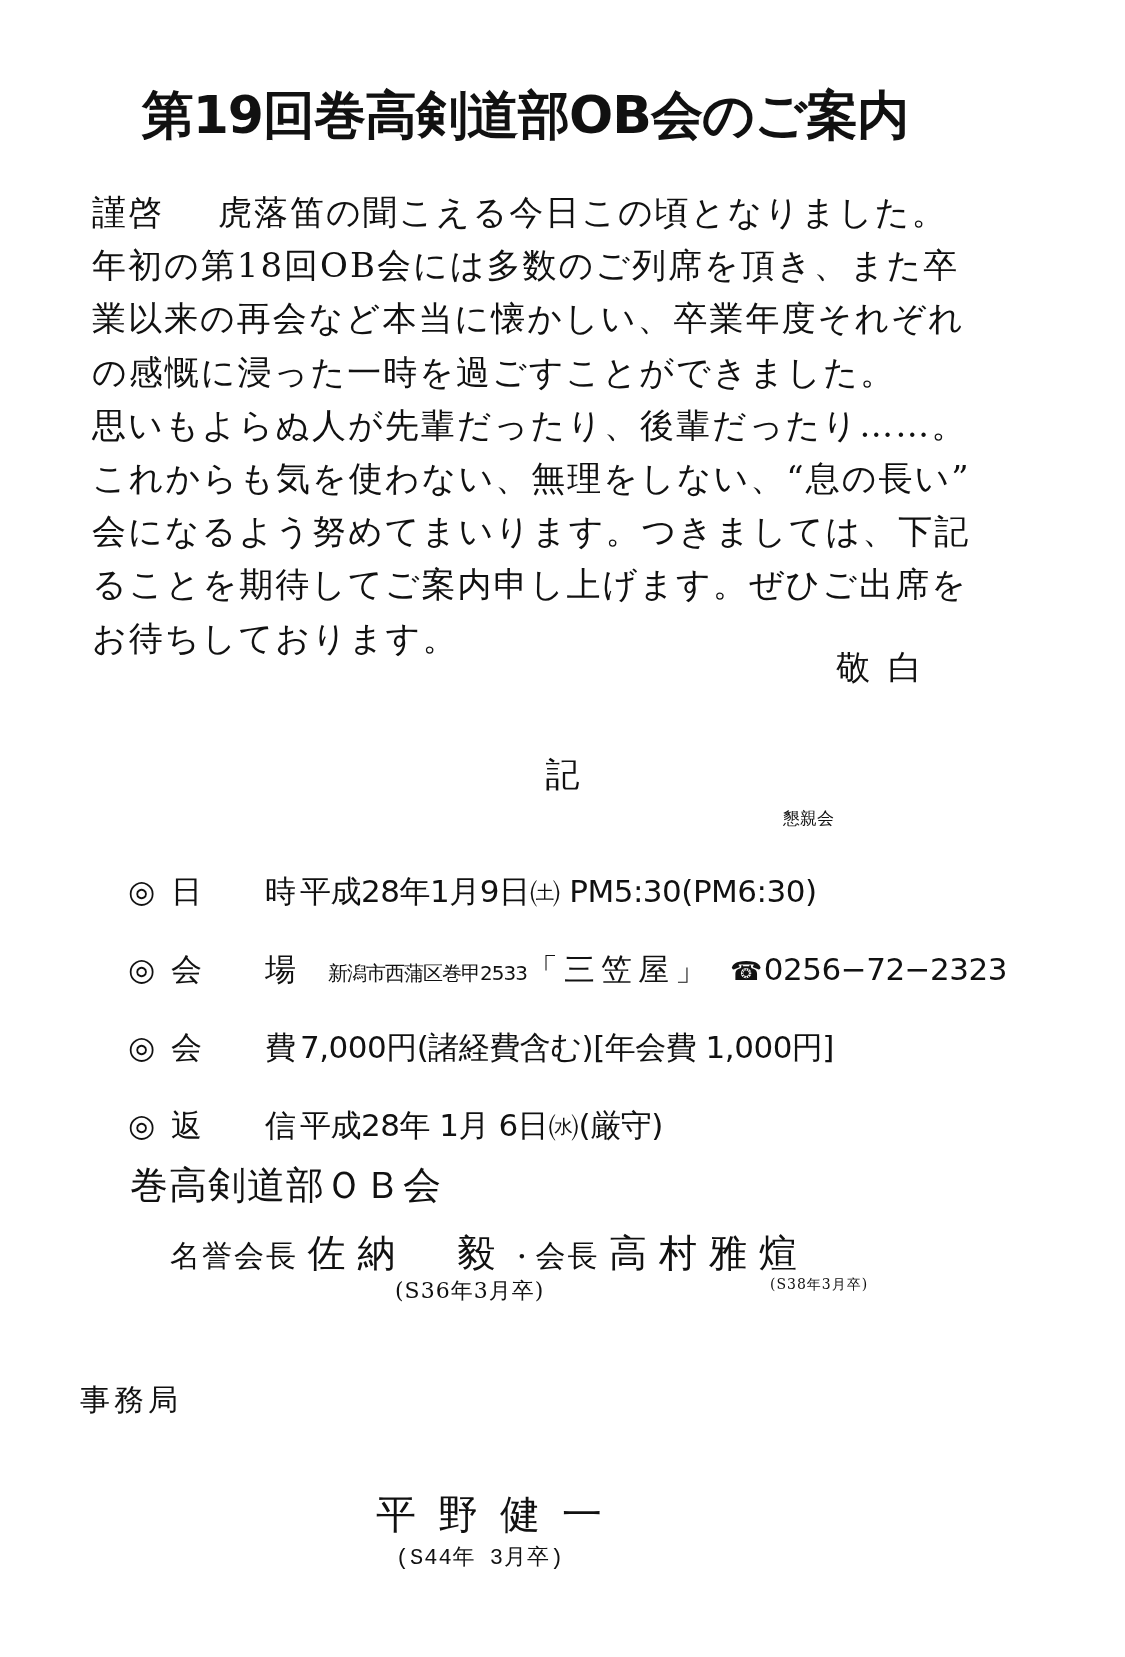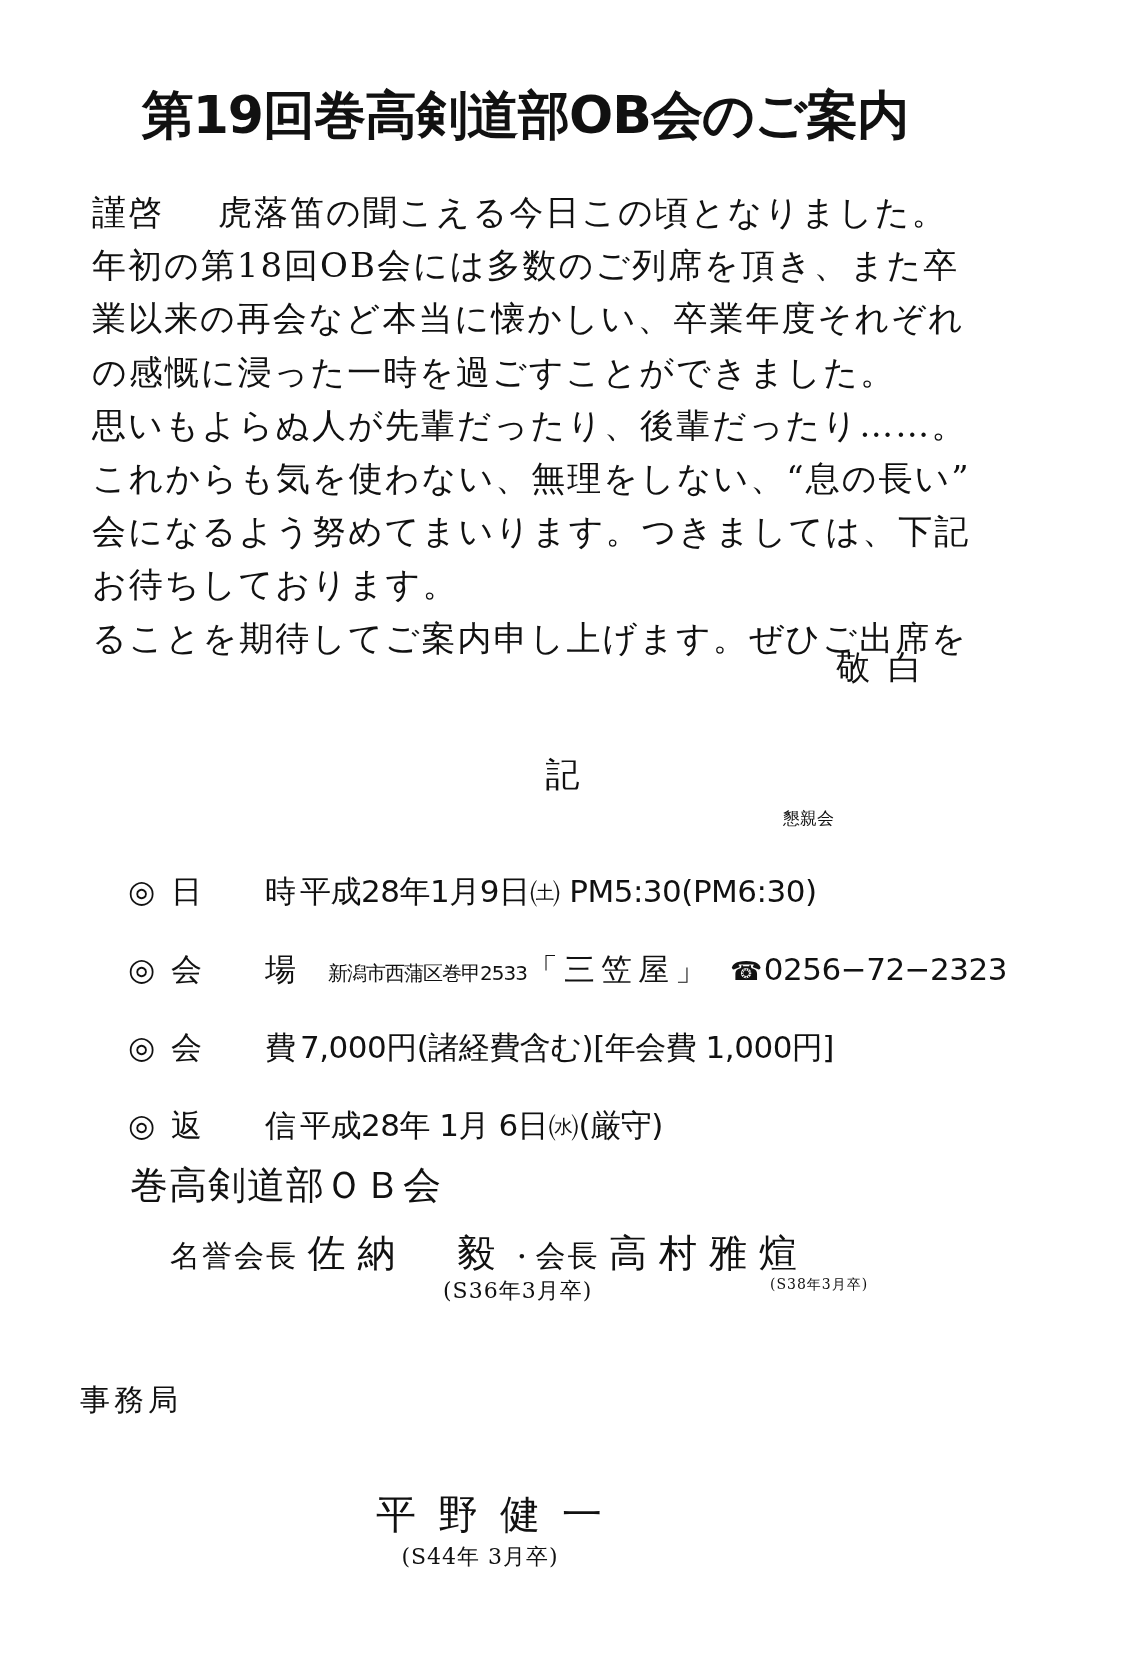--- a/index.html
+++ b/index.html
@@ -116,21 +116,20 @@
     }
     .officer-title { font-size: 30px; letter-spacing: 2px; margin-top: 36px; }
     .officer-name { font-size: 38px; letter-spacing: 12px; }
     .officer-sep { font-size: 28px; }
     .grad1 {
       position: absolute;
       left: 225px;
       top: 48px;
       font-size: 22px;
       letter-spacing: 1px;
-      margin-left: 48px;
     }
     .grad2 {
       position: absolute;
       left: 600px;
       top: 48px;
       font-size: 14px;
       letter-spacing: 1px;
     }
     .office-label {
       position: absolute;
@@ -149,39 +148,40 @@
       letter-spacing: 22px;
     }
     .office-grad {
       position: absolute;
       left: 0;
       top: 1542px;
       width: 960px;
       text-align: center;
       font-size: 22px;
       letter-spacing: 1px;
+      font-family: Liberation Mono, monospace;
     }
   </style>
 </head>
 <body>
 
 <div class="page">
 
   <div class="title">第19回巻高剣道部OB会のご案内</div>
 
   <div class="body-text">
     <span class="body-line"><span>謹啓</span><span class="gap"></span><span>虎落笛の聞こえる今日この頃となりました。</span></span>
     <span class="body-line">年初の第18回OB会には多数のご列席を頂き、また卒</span>
     <span class="body-line">業以来の再会など本当に懐かしい、卒業年度それぞれ</span>
     <span class="body-line">の感慨に浸った一時を過ごすことができました。</span>
     <span class="body-line">思いもよらぬ人が先輩だったり、後輩だったり……。</span>
     <span class="body-line">これからも気を使わない、無理をしない、“息の長い”</span>
     <span class="body-line">会になるよう努めてまいります。つきましては、下記</span>
+    <span class="body-line">ることを期待してご案内申し上げます。ぜひご出席を</span>
     <span class="body-line">お待ちしております。</span>
-    <span class="body-line">ることを期待してご案内申し上げます。ぜひご出席を</span>
   </div>
 
   <div class="closing">敬白</div>
 
   <div class="ki">記</div>
 
   <div class="details">
     <div class="detail-row">
       <span class="annot">懇親会</span>
       <span class="detail-label">◎日　時</span>

